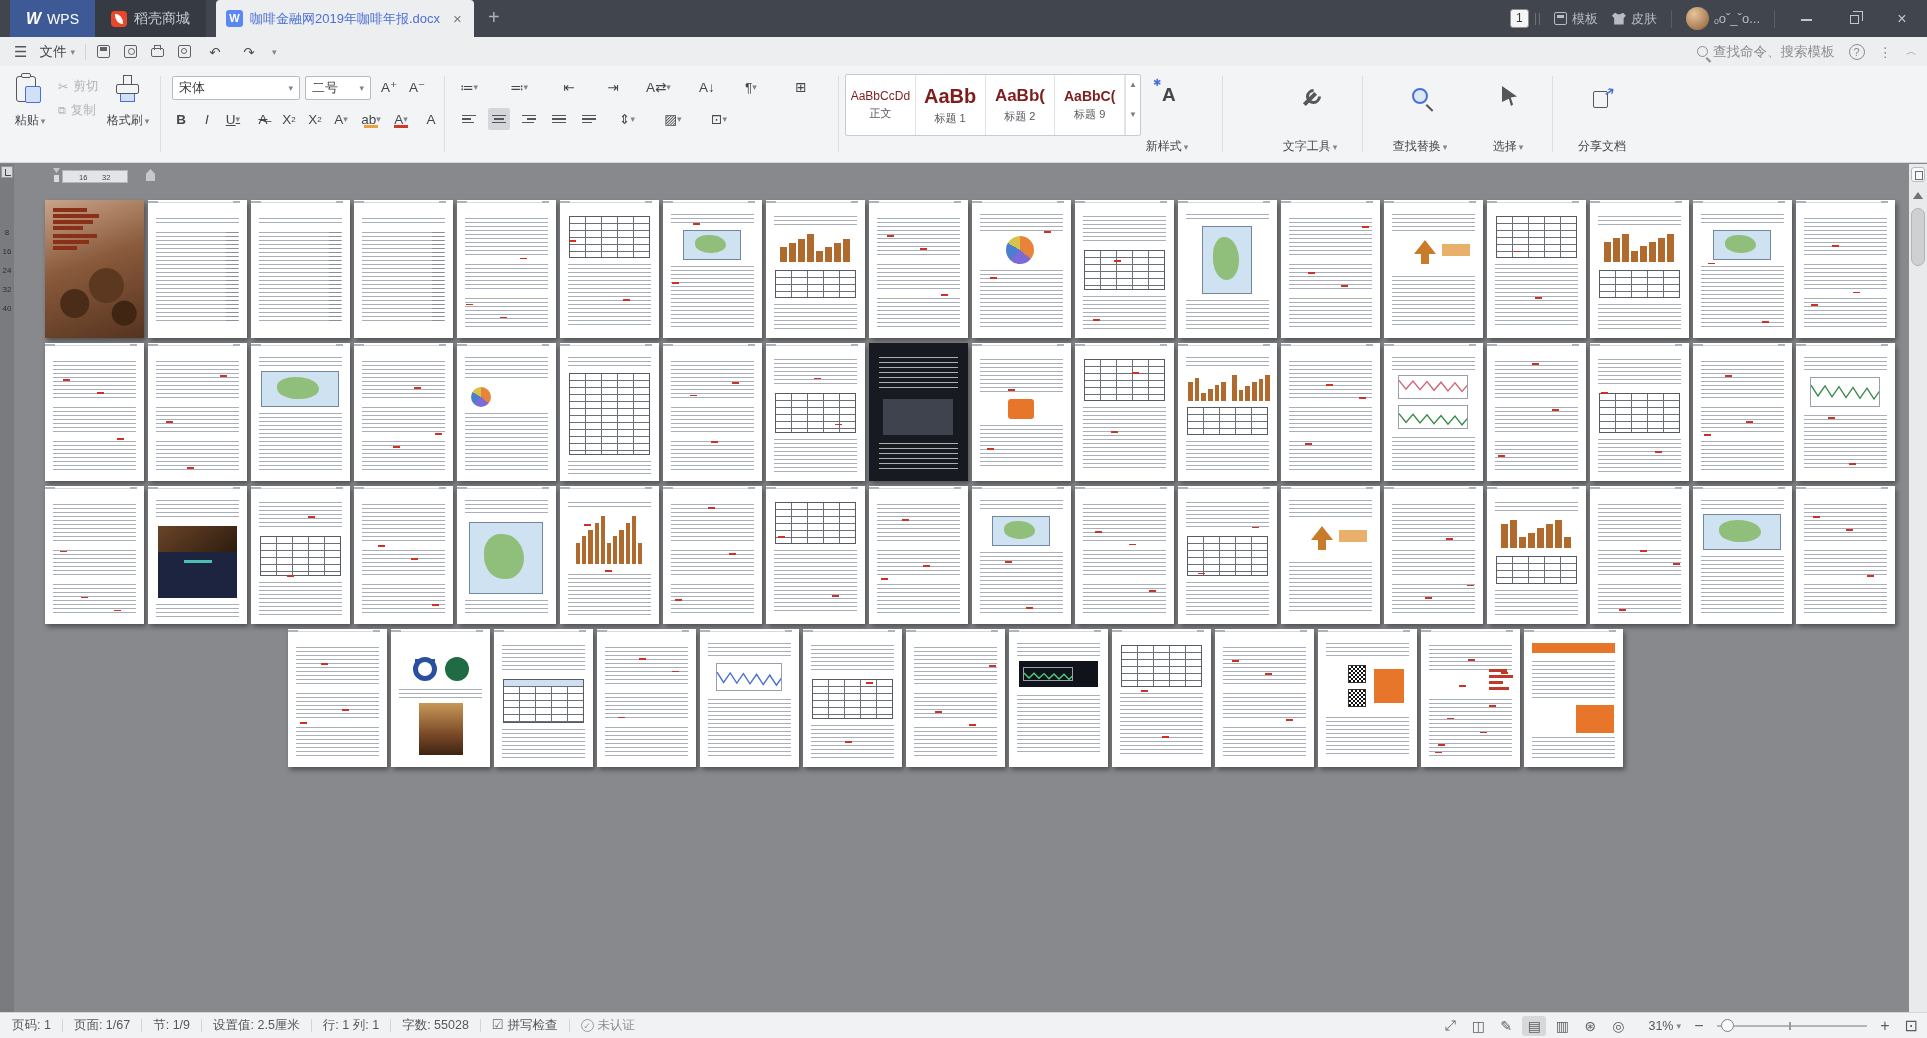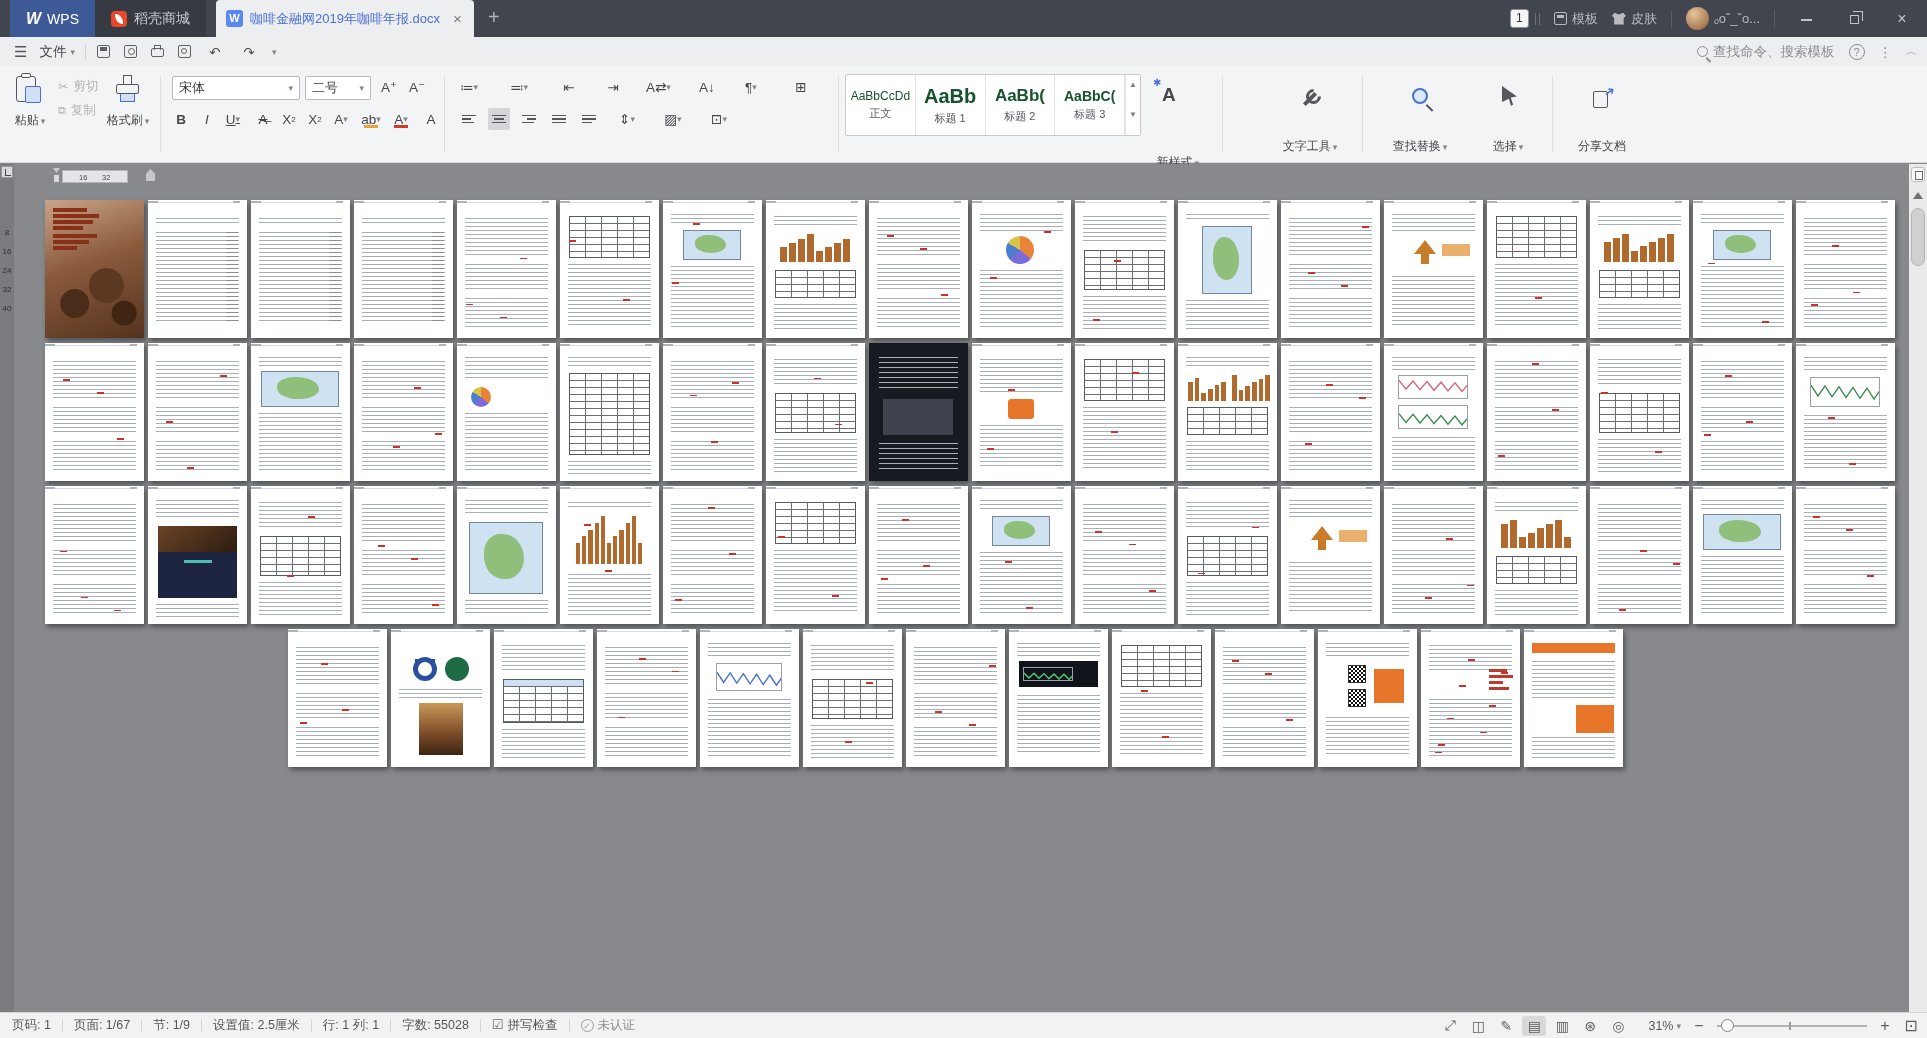--- a/index.html
+++ b/index.html
@@ -95,21 +95,21 @@
   .rbtn.on { background:#d4d6da; }
   .rbtn sup,.rbtn sub { font-size:8px; }
   .cbar { position:absolute; left:4px; right:4px; bottom:2px; height:3px; }
   .al { display:inline-flex; flex-direction:column; gap:2px; width:14px; }
   .al i { height:1.6px; background:#55575c; display:block; }
   
   #stylebox { position:absolute; left:845px; top:8px; width:296px; height:62px; background:#fff;
     border:1px solid #c9cbd0; border-radius:2px; display:flex; }
   .stylecell { width:70px; border-right:1px solid #e2e3e6; display:flex; flex-direction:column;
     align-items:center; justify-content:center; gap:3px; overflow:hidden; }
-  .stylecell .samp { white-space:nowrap; color:#14532d; }
+  .stylecell .samp { white-space:nowrap; color:#7f1d1d; }
   .stylecell .nm { font-size:11px; color:#55575c; }
   #stylescroll { width:15px; display:flex; flex-direction:column; border-left:1px solid #e2e3e6; }
   #stylescroll span { flex:1; text-align:center; font-size:8px; color:#7a7c82; line-height:20px; }
   .wrench { width:20px; height:20px; position:relative; }
   .wrench::before { content:""; position:absolute; left:2px; top:9px; width:16px; height:4px; background:#55575c; transform:rotate(-45deg); }
   .wrench::after { content:""; position:absolute; right:-1px; top:1px; width:9px; height:9px; border:3px solid #55575c; border-radius:50%; border-top-color:transparent; transform:rotate(45deg); }
   .bigmag { width:16px; height:16px; border:2px solid #4a6fd6; background:#dce8fa; border-radius:50%; position:relative; }
   .bigmag::after { content:""; position:absolute; left:13px; top:14px; width:9px; height:2.4px; background:#55575c; transform:rotate(45deg); transform-origin:0 0; }
   .cursorarrow { width:15px; height:20px; background:#55575c;
     clip-path:polygon(0 0,100% 52%,58% 58%,74% 92%,60% 100%,46% 64%,0 80%); }
@@ -369,29 +369,29 @@
       <div class="stylecell">
         <span class="samp" style="font-size: 20px; font-weight: bold;">AaBb</span>
         <span class="nm">标题 1</span>
       </div>
       <div class="stylecell">
         <span class="samp" style="font-size: 17px; font-weight: bold;">AaBb(</span>
         <span class="nm">标题 2</span>
       </div>
       <div class="stylecell">
         <span class="samp" style="font-size: 14px; font-weight: bold;">AaBbC(</span>
-        <span class="nm">标题 3</span>
+        <span class="nm">标题 9</span>
       </div>
       <div id="stylescroll">
         <span>▲</span>
         <span>▼</span>
       </div>
     </div>
   <div class="newstyle" style="position:absolute; left:1162px; top:18px;">A</div>
-  <div class="biglabel" style="left:1135px; top:88px; width:64px;text-align:right;">
+  <div class="biglabel" style="left:1135px; top:72px; width:64px;">
     <span>新样式</span><span class="caret">▾</span>
   </div>
   <div class="rdiv" style="left:1222px;"></div>
 
   <div class="wrench" style="position:absolute; left:1300px; top:22px;"></div>
   <div class="biglabel" style="left:1272px; top:72px; width:76px;">
     <span>文字工具</span><span class="caret">▾</span>
   </div>
   <div class="rdiv" style="left:1362px;"></div>
 

